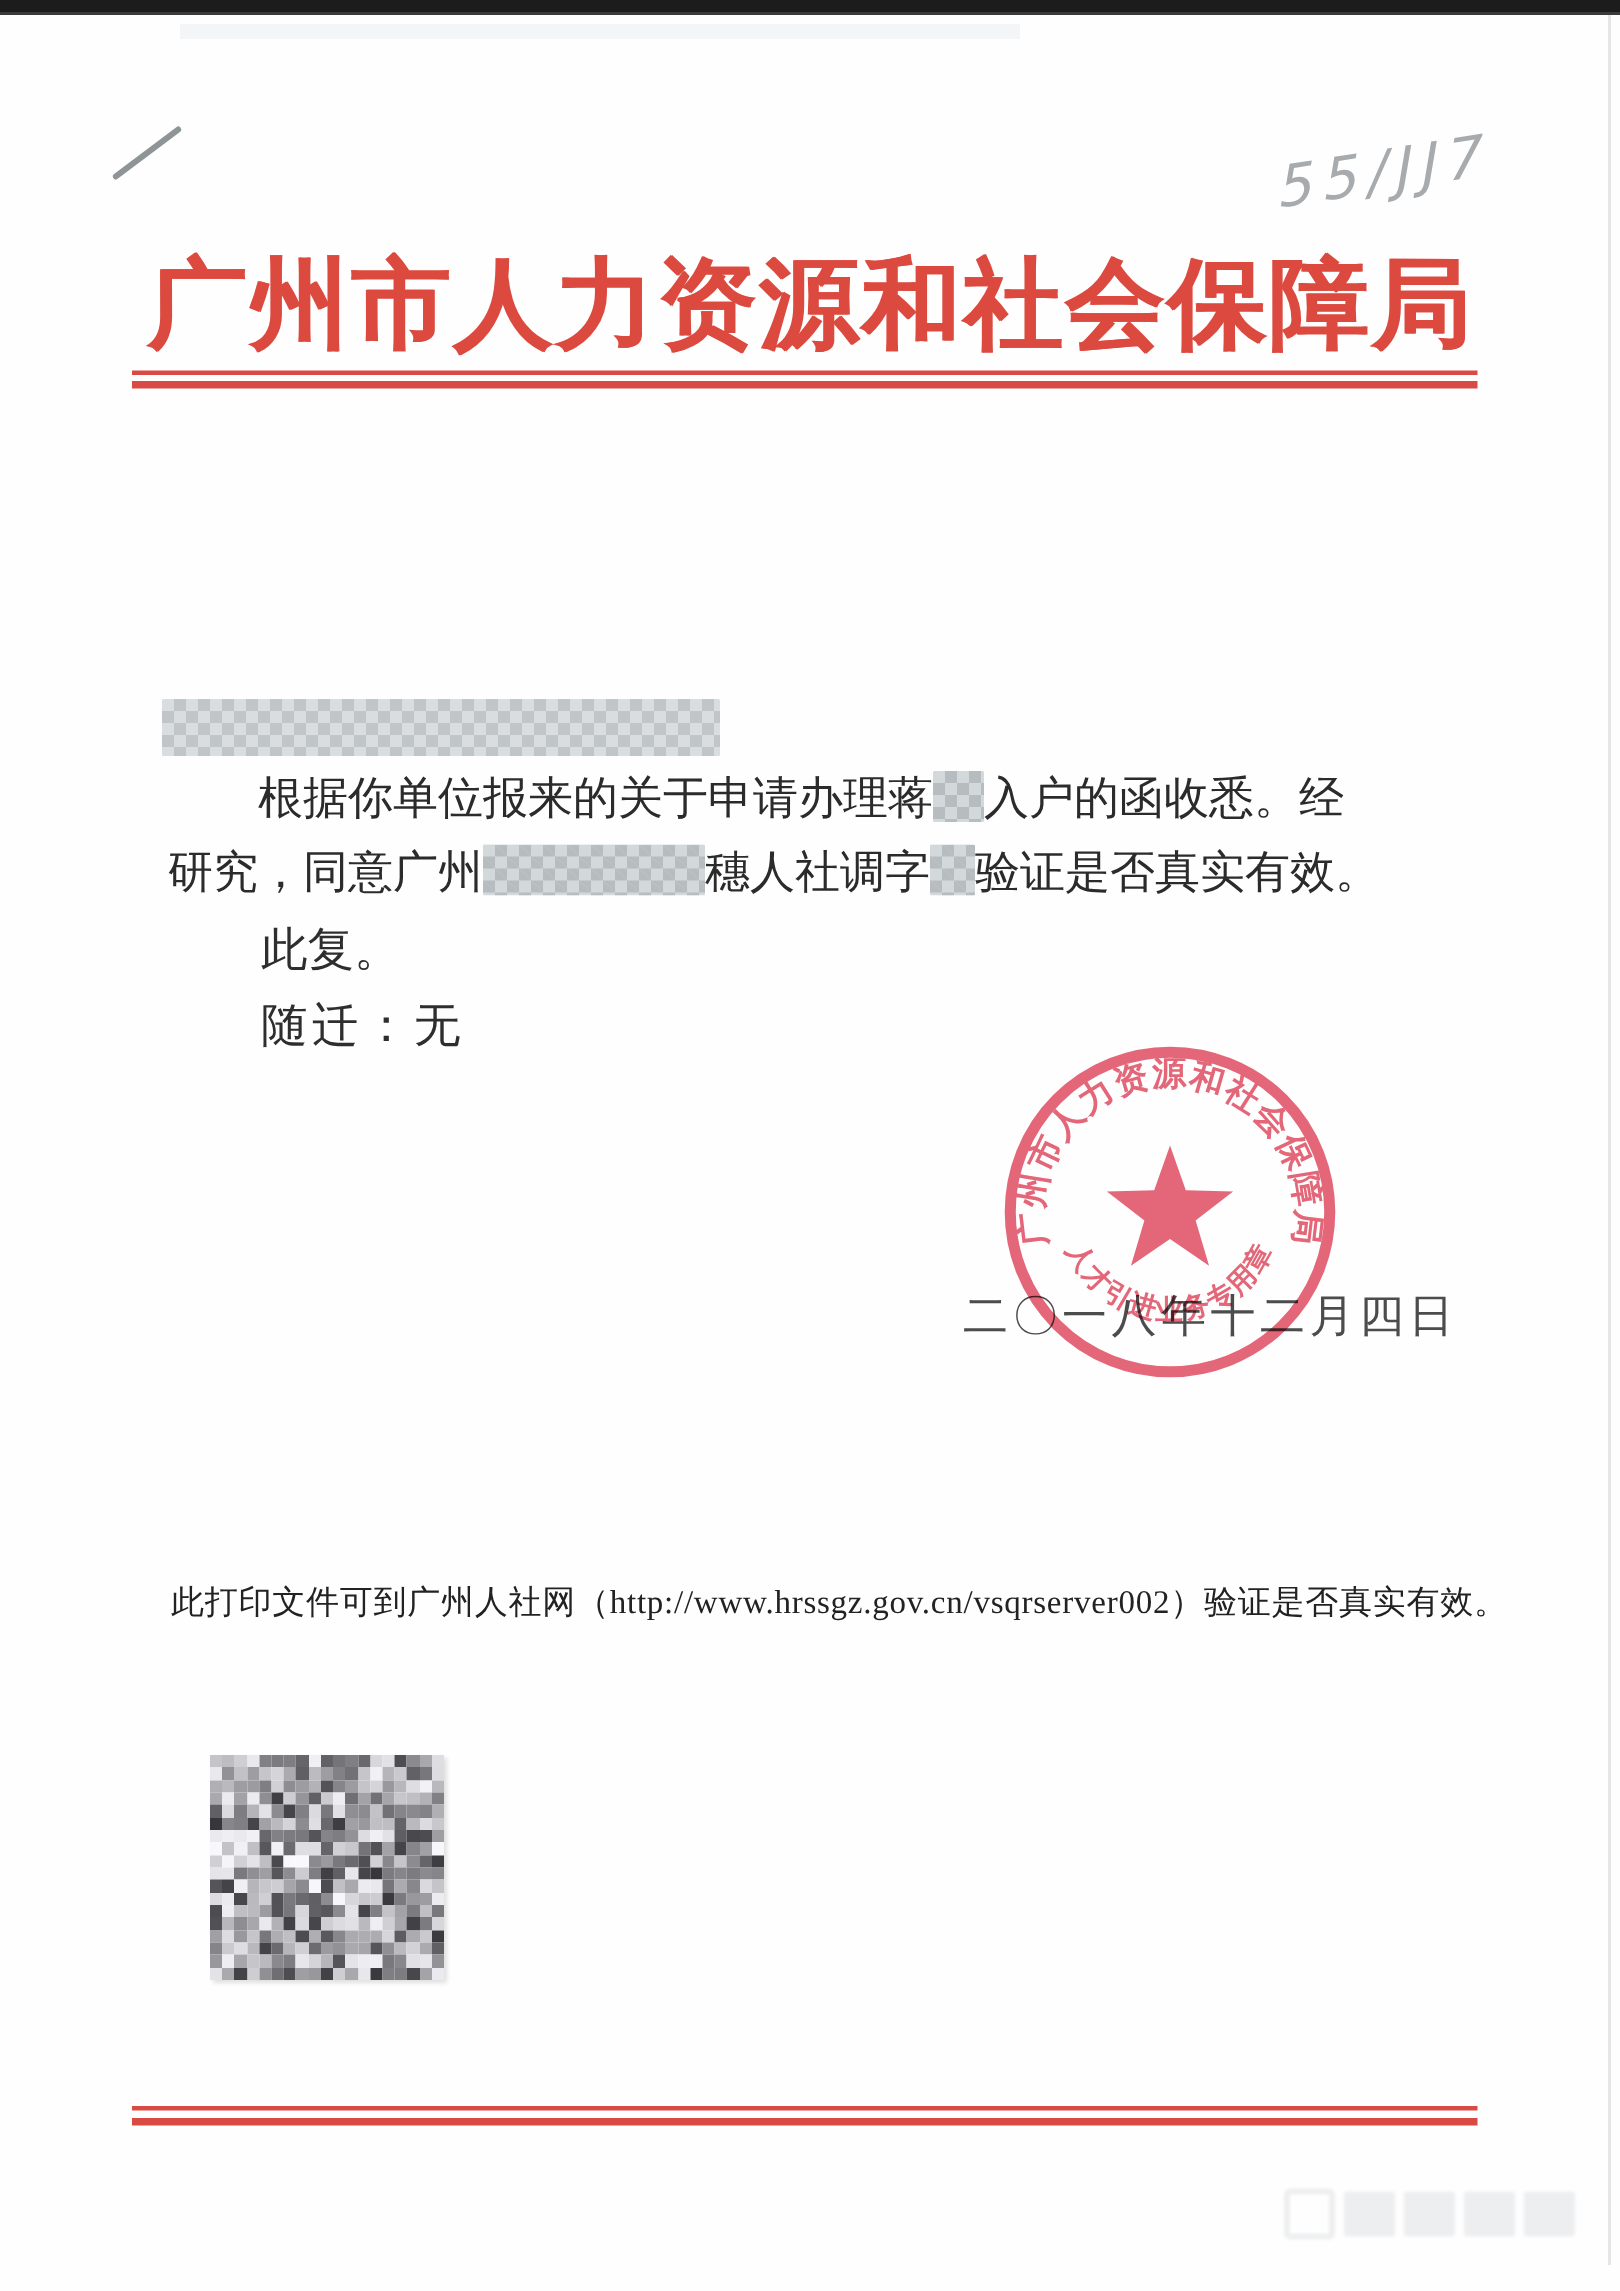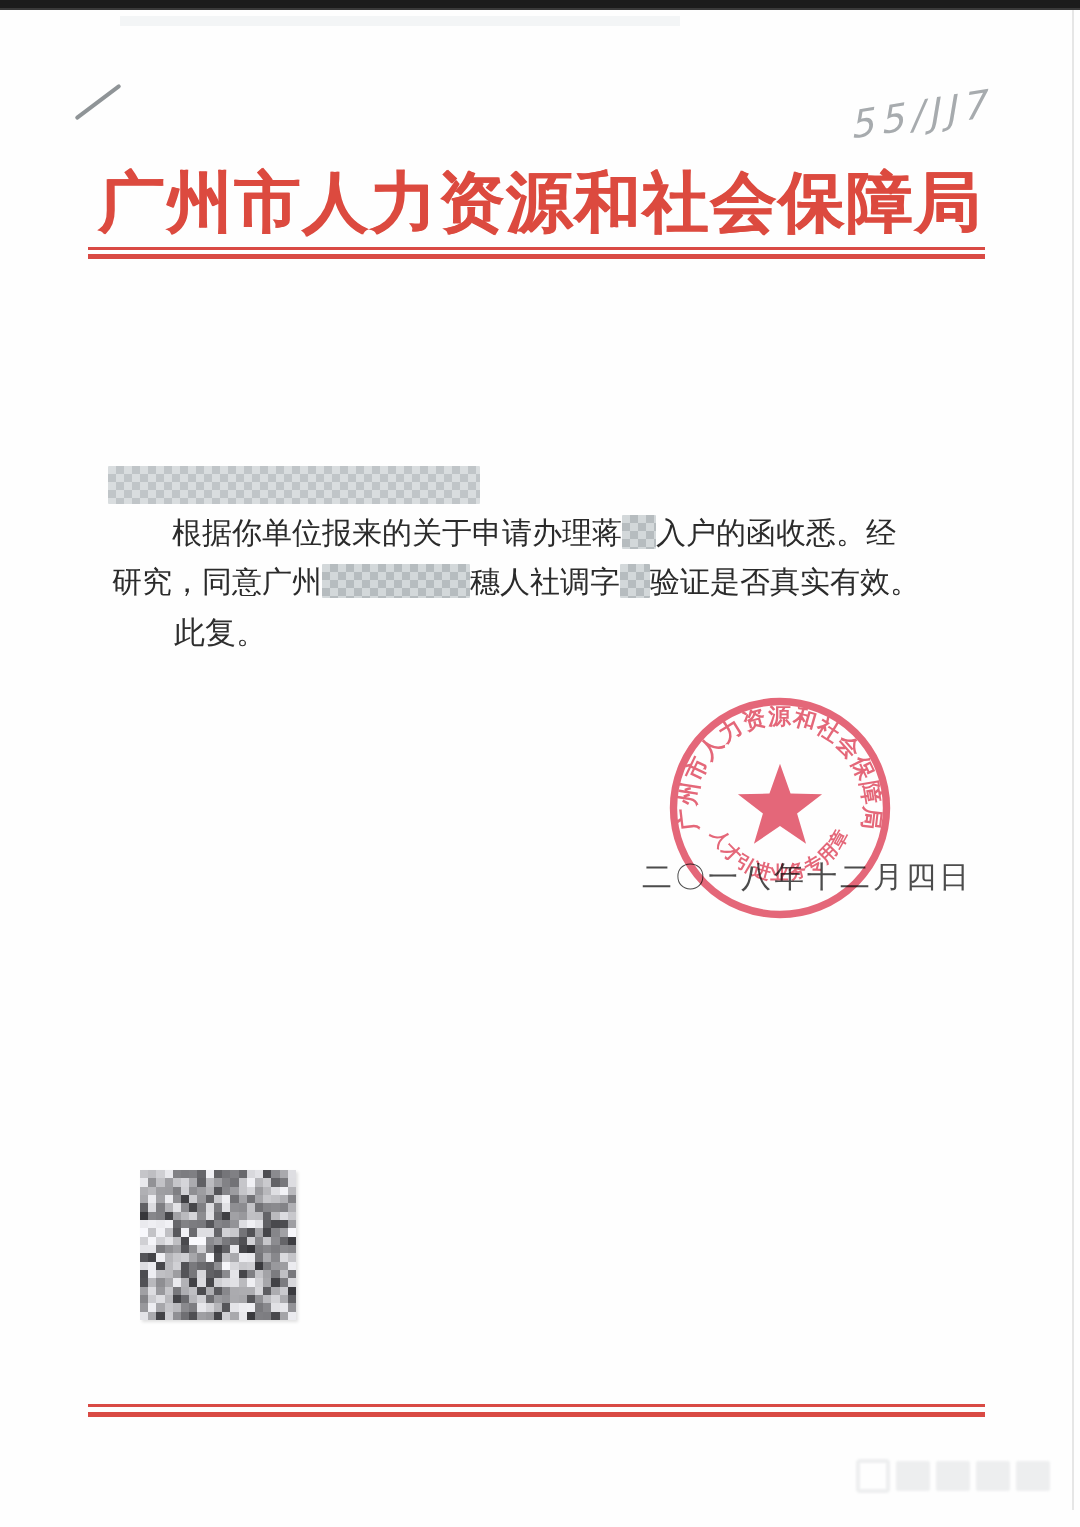--- a/index.html
+++ b/index.html
@@ -95,38 +95,40 @@
   <div class="rule-red rule-top-1"></div>
   <div class="rule-red rule-top-2"></div>
 
 
 
   <div class="mosaic addressee-mosaic"></div>
 
   <p class="body-para"><span>根据你单位报来的关于申请办理蒋</span><span class="mosaic inline" style="width:34px;height:34px;"></span><span>入户的函收悉。经研究，同意广州</span><span class="mosaic inline" style="width:148px;height:34px;"></span><span>穗人社调字</span><span class="mosaic inline" style="width:30px;height:34px;"></span><span>验证是否真实有效。</span></p>
 
   <div class="closing-line">此复。</div>
+  <div class="accompany-line">随迁：无</div>
 
   <div class="date-line">二〇一八年十二月四日</div>
 
   <svg class="seal" viewBox="0 0 220 220">
     <circle cx="110" cy="110" r="101" fill="none" stroke="#e25266" stroke-width="7"></circle>
     <polygon points="110,68 120,96.3 149.9,97 126.2,115.3 134.7,144 110,127 85.3,144 93.8,115.3 70.1,97 100,96.3" fill="#e25266"></polygon>
     <defs>
       <path id="arcTop" d="M 37.5,143.8 A 80,80 0 1 1 182.5,143.8" fill="none"></path>
       <path id="arcBottom" d="M 46,136 A 70,70 0 0 0 174,136" fill="none"></path>
     </defs>
     <text font-size="21.5" fill="#e25266" font-family="Liberation Sans, sans-serif" font-weight="bold" letter-spacing="1">
       <textPath href="#arcTop" startOffset="50%" text-anchor="middle">广州市人力资源和社会保障局</textPath>
     </text>
     <text font-size="17.5" fill="#e25266" font-family="Liberation Sans, sans-serif" font-weight="bold" letter-spacing="1">
       <textPath href="#arcBottom" startOffset="50%" text-anchor="middle">人才引进业务专用章</textPath>
     </text>
   </svg>
 
+  <div class="verify-line">此打印文件可到广州人社网（http://www.hrssgz.gov.cn/vsqrserver002）验证是否真实有效。</div>
 
   <div class="qr-redacted">
       <div style="background: rgb(197, 197, 201);"></div>
       <div style="background: rgb(190, 190, 194);"></div>
       <div style="background: rgb(207, 207, 211);"></div>
       <div style="background: rgb(233, 233, 237);"></div>
       <div style="background: rgb(129, 129, 133);"></div>
       <div style="background: rgb(124, 124, 128);"></div>
       <div style="background: rgb(127, 127, 131);"></div>
       <div style="background: rgb(102, 102, 106);"></div>

